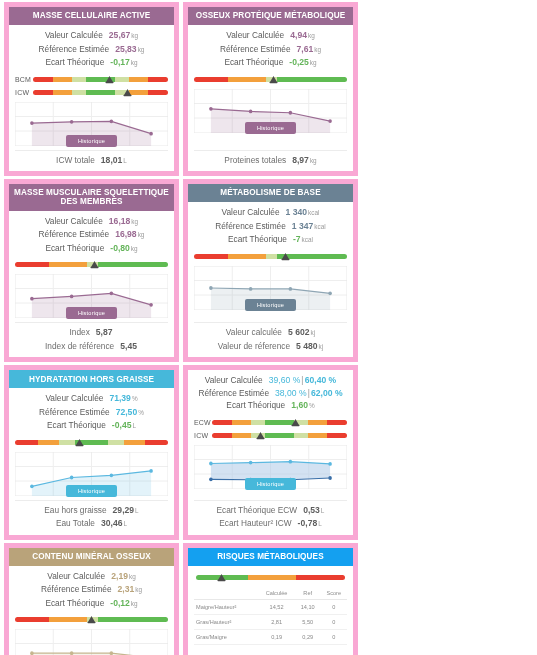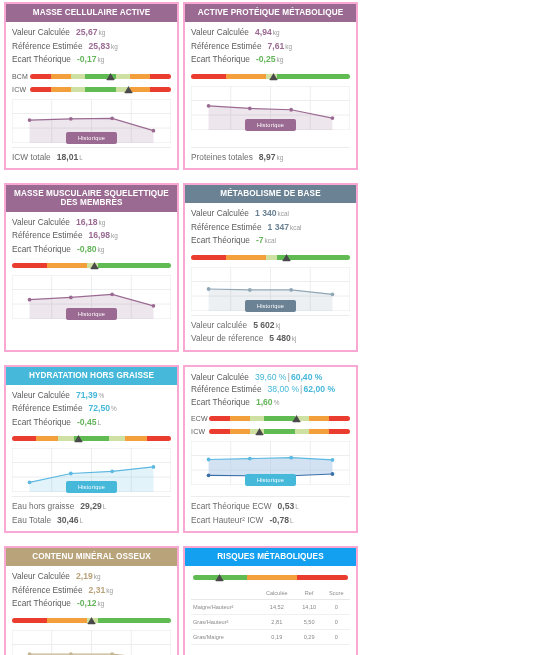--- a/index.html
+++ b/index.html
@@ -11,35 +11,35 @@
     font-size:8px;
     color:#5b5b5b;
     overflow:hidden;
   }
   .grid {
     display:flex; flex-wrap:wrap;
     align-content:flex-start;
     padding:2px 0 0 2px;
   }
   .card {
-    width:175px; margin:0 2px 13px 2px;
+    width:175px; margin:0 2px 3px 2px;
     background:#fff;
-    border:2px solid #f9a8d4;
+    border:5px solid #f9a8d4;
     display:flex; flex-direction:column;
   }
   .card-head {
     color:#fff; text-align:center; font-weight:bold;
     font-size:8.2px; letter-spacing:.1px;
     padding:4px 4px; line-height:1.15;
     min-height:18px;
     display:flex; align-items:center; justify-content:center;
   }
   .card-body { padding:4px 6px 0 6px; flex:1; display:flex; flex-direction:column; }
   .rows { margin-bottom:3px; }
-  .row { display:flex; justify-content:flex-start; align-items:baseline; line-height:12.5px;gap:6px; }
+  .row { display:flex; justify-content:center; align-items:baseline; line-height:12.5px;gap:6px; }
   .row .lbl { font-size:8.3px; }
   .row .val { font-weight:bold; font-size:8.6px; white-space:nowrap; }
   .row .val .u { font-weight:normal; font-size:6.4px; color:#9a9a9a; padding-left:1px; }
   .row.ecart .val { color:#64b45a; }
   .dual .v1 { font-weight:normal; }
   .dual .sep { color:#bbb; padding:0 1px; }
 
   
   .gauge-line { display:flex; align-items:center; margin:1px 0 1px 0; }
   .gauge-name { width:18px; font-size:7px; letter-spacing:.2px; }
@@ -154,21 +154,21 @@
         <div class="histo-wrap"><span class="histo" style="background:#9a6a92">Historique</span></div>
         <div class="foot">
           <div class="row">
             <span class="lbl">ICW totale</span>
             <span class="val"><span>18,01</span><span class="u">L</span></span>
           </div>
         </div>
       </div>
     </div>
     <div class="card">
-      <div class="card-head" style="background:#9a6a92">ACTIVE PROTÉIQUE MÉTABOLIQUE</div>
+      <div class="card-head" style="background:#9a6a92">OSSEUX PROTÉIQUE MÉTABOLIQUE</div>
       <div class="card-body">
         <div class="rows">
           <div class="row">
             <span class="lbl">Valeur Calculée</span>
             <span class="val" style="color:#9a6a92"><span>4,94</span><span class="u">kg</span></span>
           </div>
           <div class="row">
             <span class="lbl">Référence Estimée</span>
             <span class="val" style="color:#9a6a92"><span>7,61</span><span class="u">kg</span></span>
           </div>
@@ -263,20 +263,30 @@
             <rect x="0" y="0" width="163" height="44" fill="none" stroke="#e8e8e8" stroke-width="1"></rect>
             <path d="M18,44 L18,24.64 L60.33333333333333,22.44 L102.66666666666666,19.36 L145,30.8 L145,44 Z" fill="#9a6a92" fill-opacity="0.17"></path>
             <path d="M18,24.64 L60.33333333333333,22.44 L102.66666666666666,19.36 L145,30.8" fill="none" stroke="#9a6a92" stroke-width="1.2"></path>
             <circle cx="18" cy="24.64" r="1.9" fill="#9a6a92"></circle>
             <circle cx="60.33333333333333" cy="22.44" r="1.9" fill="#9a6a92"></circle>
             <circle cx="102.66666666666666" cy="19.36" r="1.9" fill="#9a6a92"></circle>
             <circle cx="145" cy="30.8" r="1.9" fill="#9a6a92"></circle>
           </svg>
         </div>
         <div class="histo-wrap"><span class="histo" style="background:#9a6a92">Historique</span></div>
+        <div class="foot">
+          <div class="row">
+            <span class="lbl">Index</span>
+            <span class="val"><span>5,87</span><span class="u"></span></span>
+          </div>
+          <div class="row">
+            <span class="lbl">Index de référence</span>
+            <span class="val"><span>5,45</span><span class="u"></span></span>
+          </div>
+        </div>
       </div>
     </div>
     <div class="card">
       <div class="card-head" style="background:#6b8294">MÉTABOLISME DE BASE</div>
       <div class="card-body">
         <div class="rows">
           <div class="row">
             <span class="lbl">Valeur Calculée</span>
             <span class="val" style="color:#6b8294"><span>1 340</span><span class="u">kcal</span></span>
           </div>

